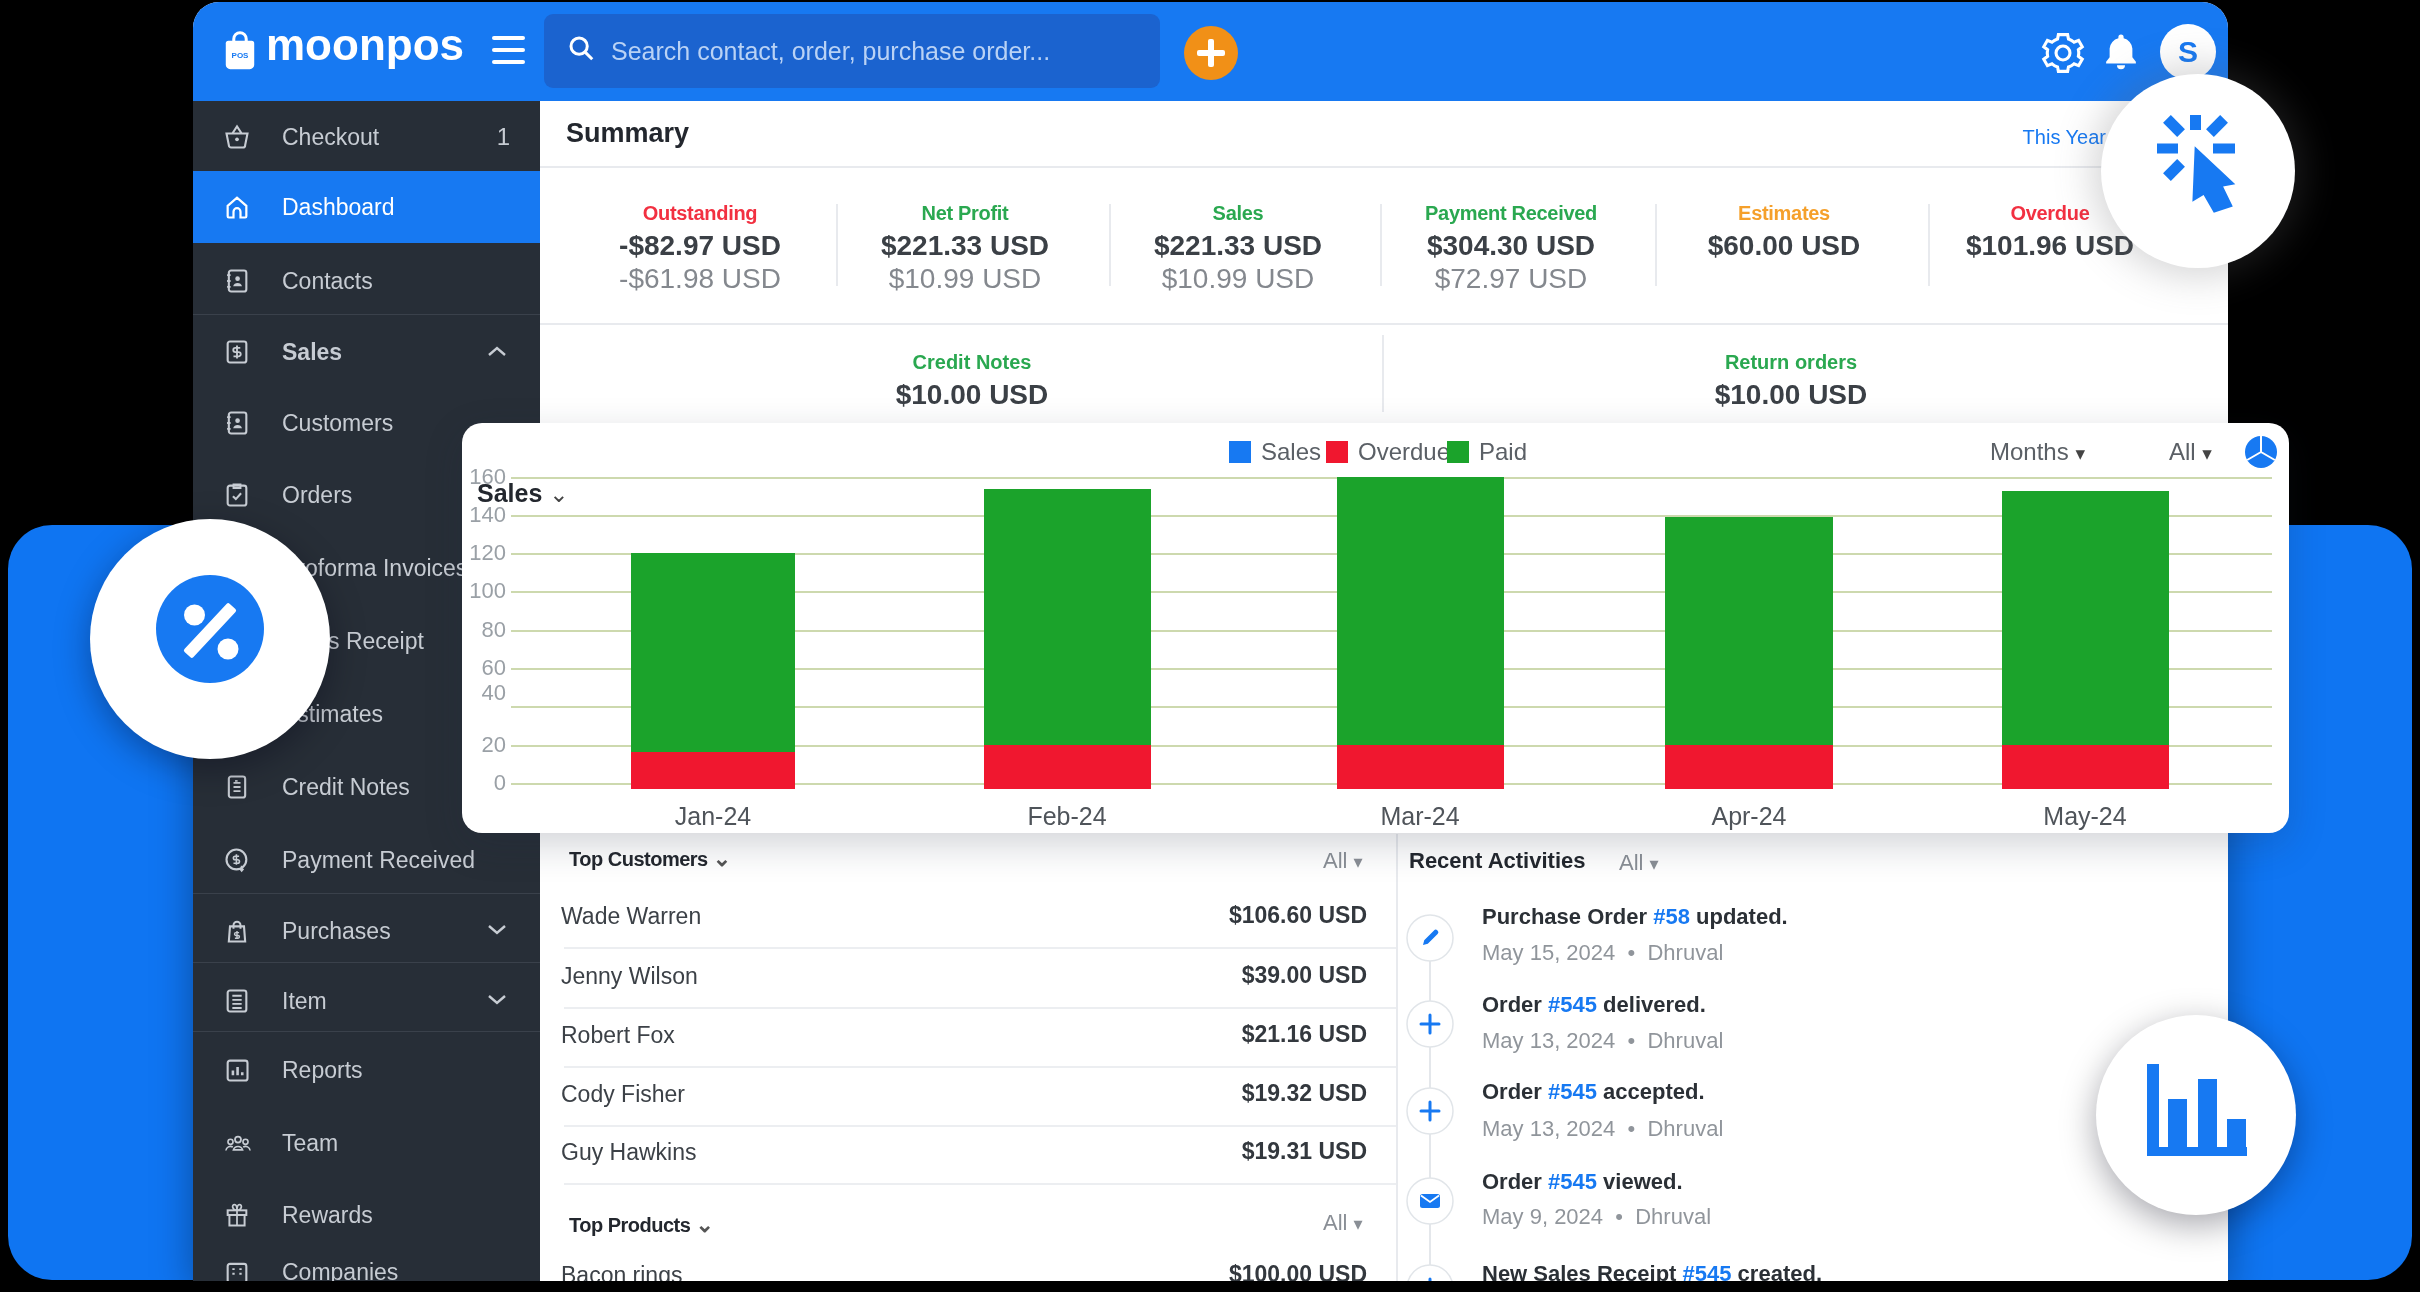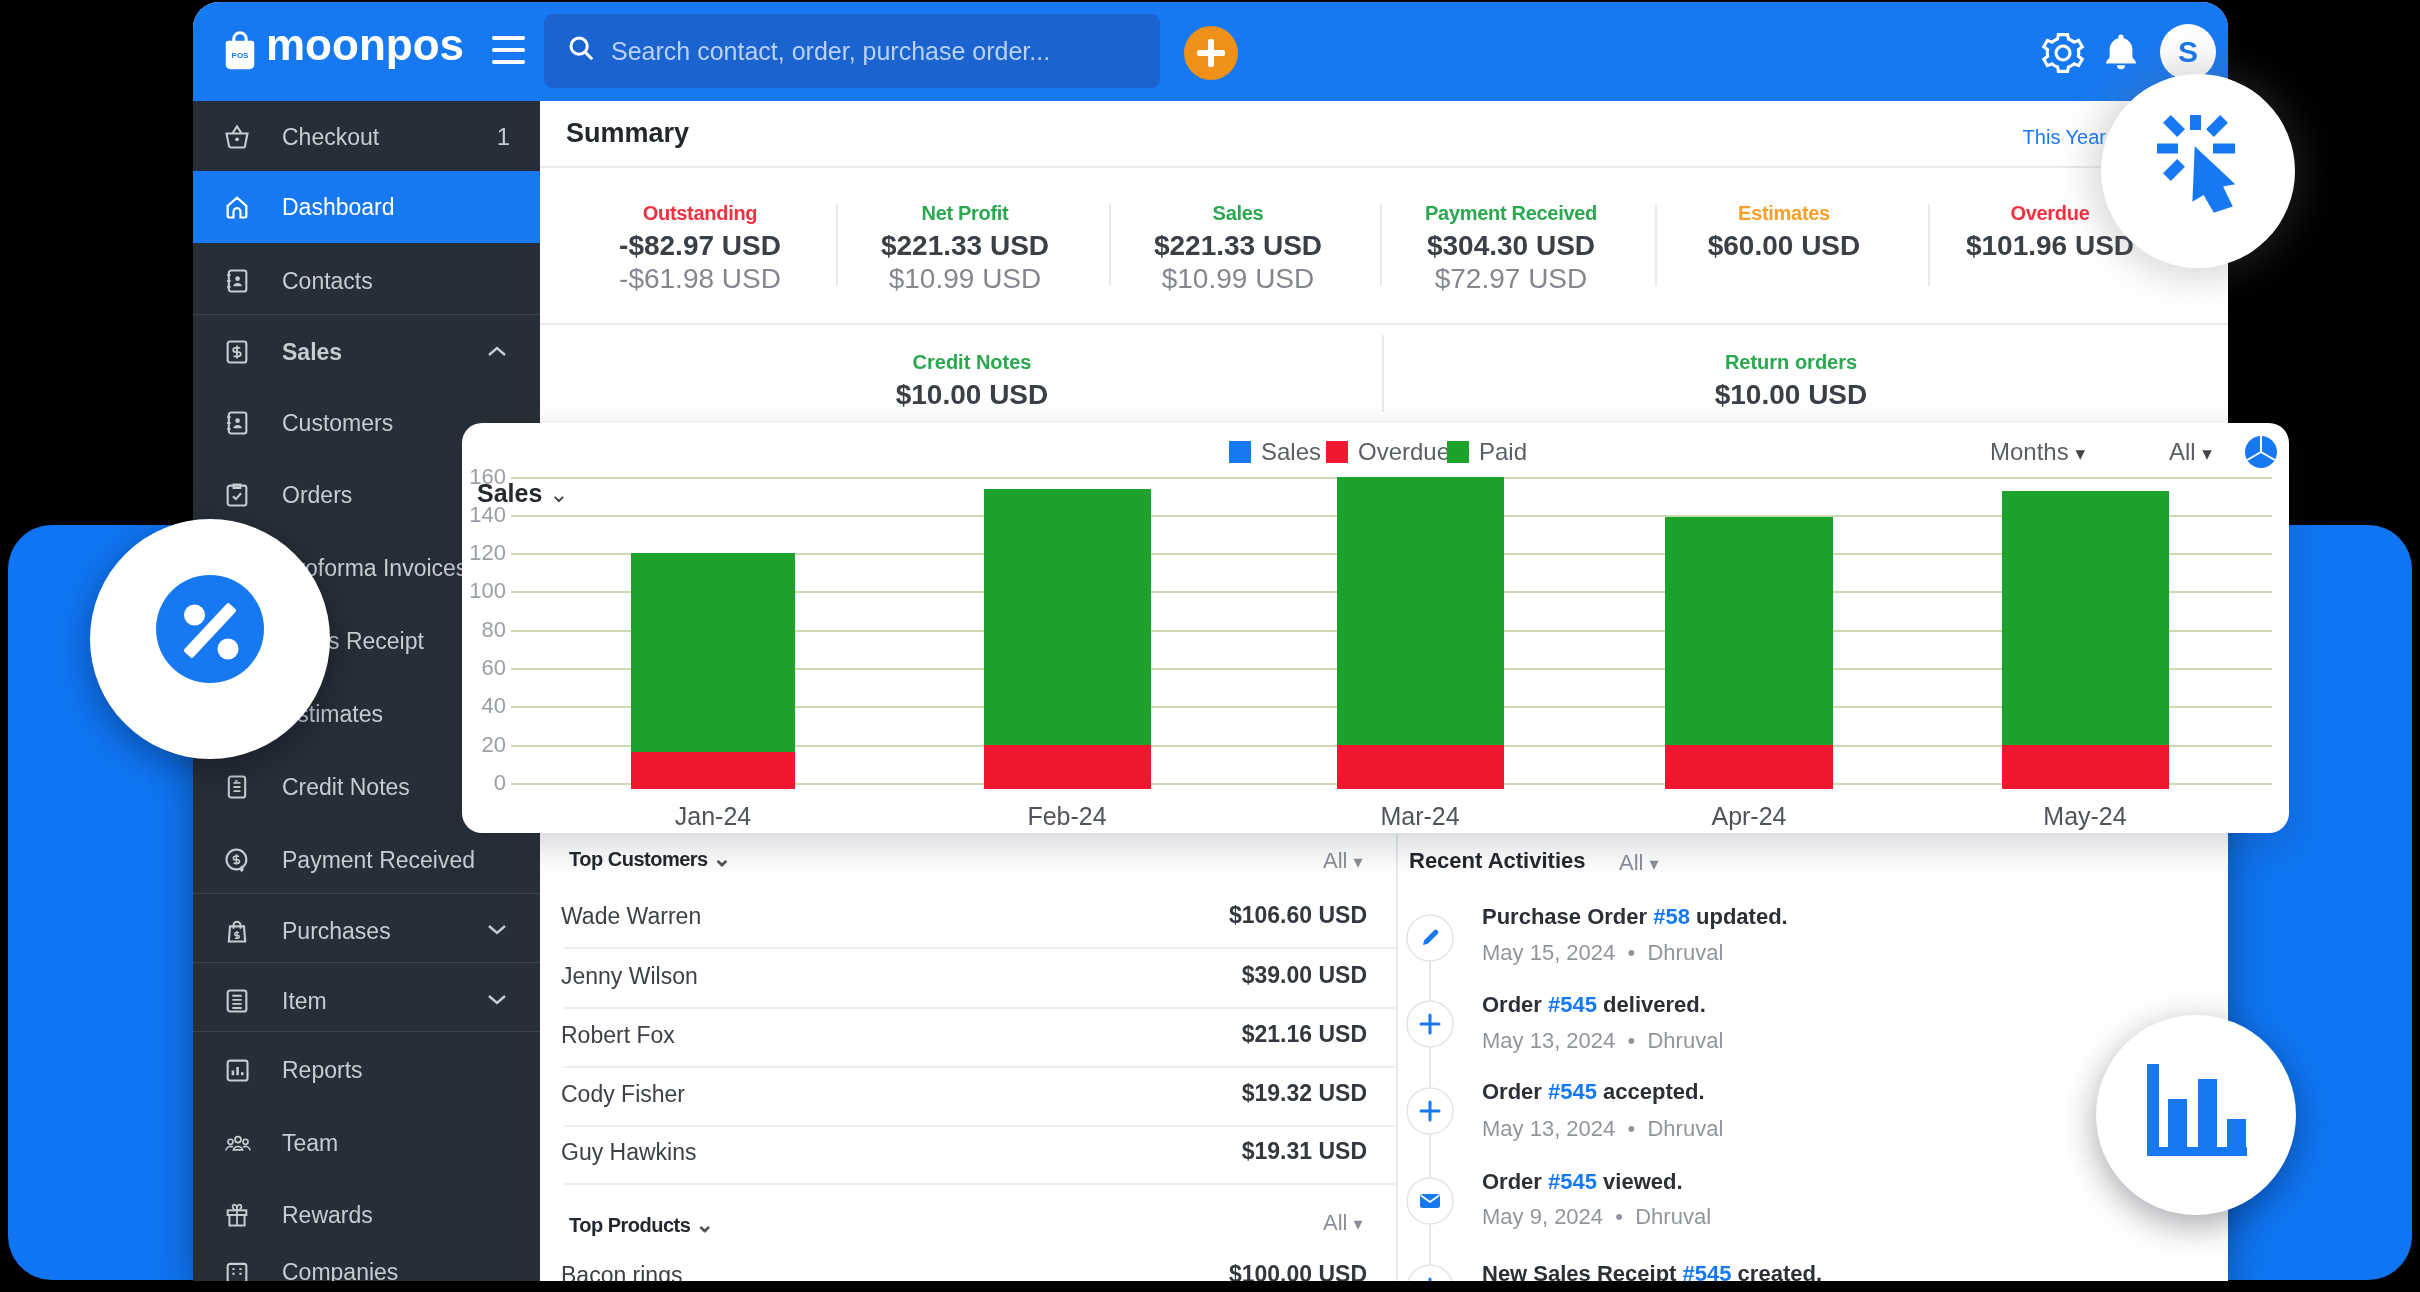--- a/index.html
+++ b/index.html
@@ -369,21 +369,21 @@
     <div class="ylab" style="left:4px;top:79px">140</div>
     <div class="gl" style="top:130px"></div>
     <div class="ylab" style="left:4px;top:117px">120</div>
     <div class="gl" style="top:168px"></div>
     <div class="ylab" style="left:4px;top:155px">100</div>
     <div class="gl" style="top:207px"></div>
     <div class="ylab" style="left:4px;top:194px">80</div>
     <div class="gl" style="top:245px"></div>
     <div class="ylab" style="left:4px;top:232px">60</div>
     <div class="gl" style="top:283px"></div>
-    <div class="ylab" style="left:4px;top:270px">40</div>
+    <div class="ylab" style="left:4px;top:257px">40</div>
     <div class="gl" style="top:322px"></div>
     <div class="ylab" style="left:4px;top:309px">20</div>
     <div class="gl" style="top:360px"></div>
     <div class="ylab" style="left:4px;top:347px">0</div>
 
     <div class="bar" style="left:169px;top:130px;width:164px;height:199px;background:#1ba32b"></div>
     <div class="bar" style="left:169px;top:329px;width:164px;height:37px;background:#f0172f"></div>
     <div class="bar" style="left:522px;top:66px;width:167px;height:256px;background:#1ba32b"></div>
     <div class="bar" style="left:522px;top:322px;width:167px;height:44px;background:#f0172f"></div>
     <div class="bar" style="left:875px;top:54px;width:167px;height:268px;background:#1ba32b"></div>

